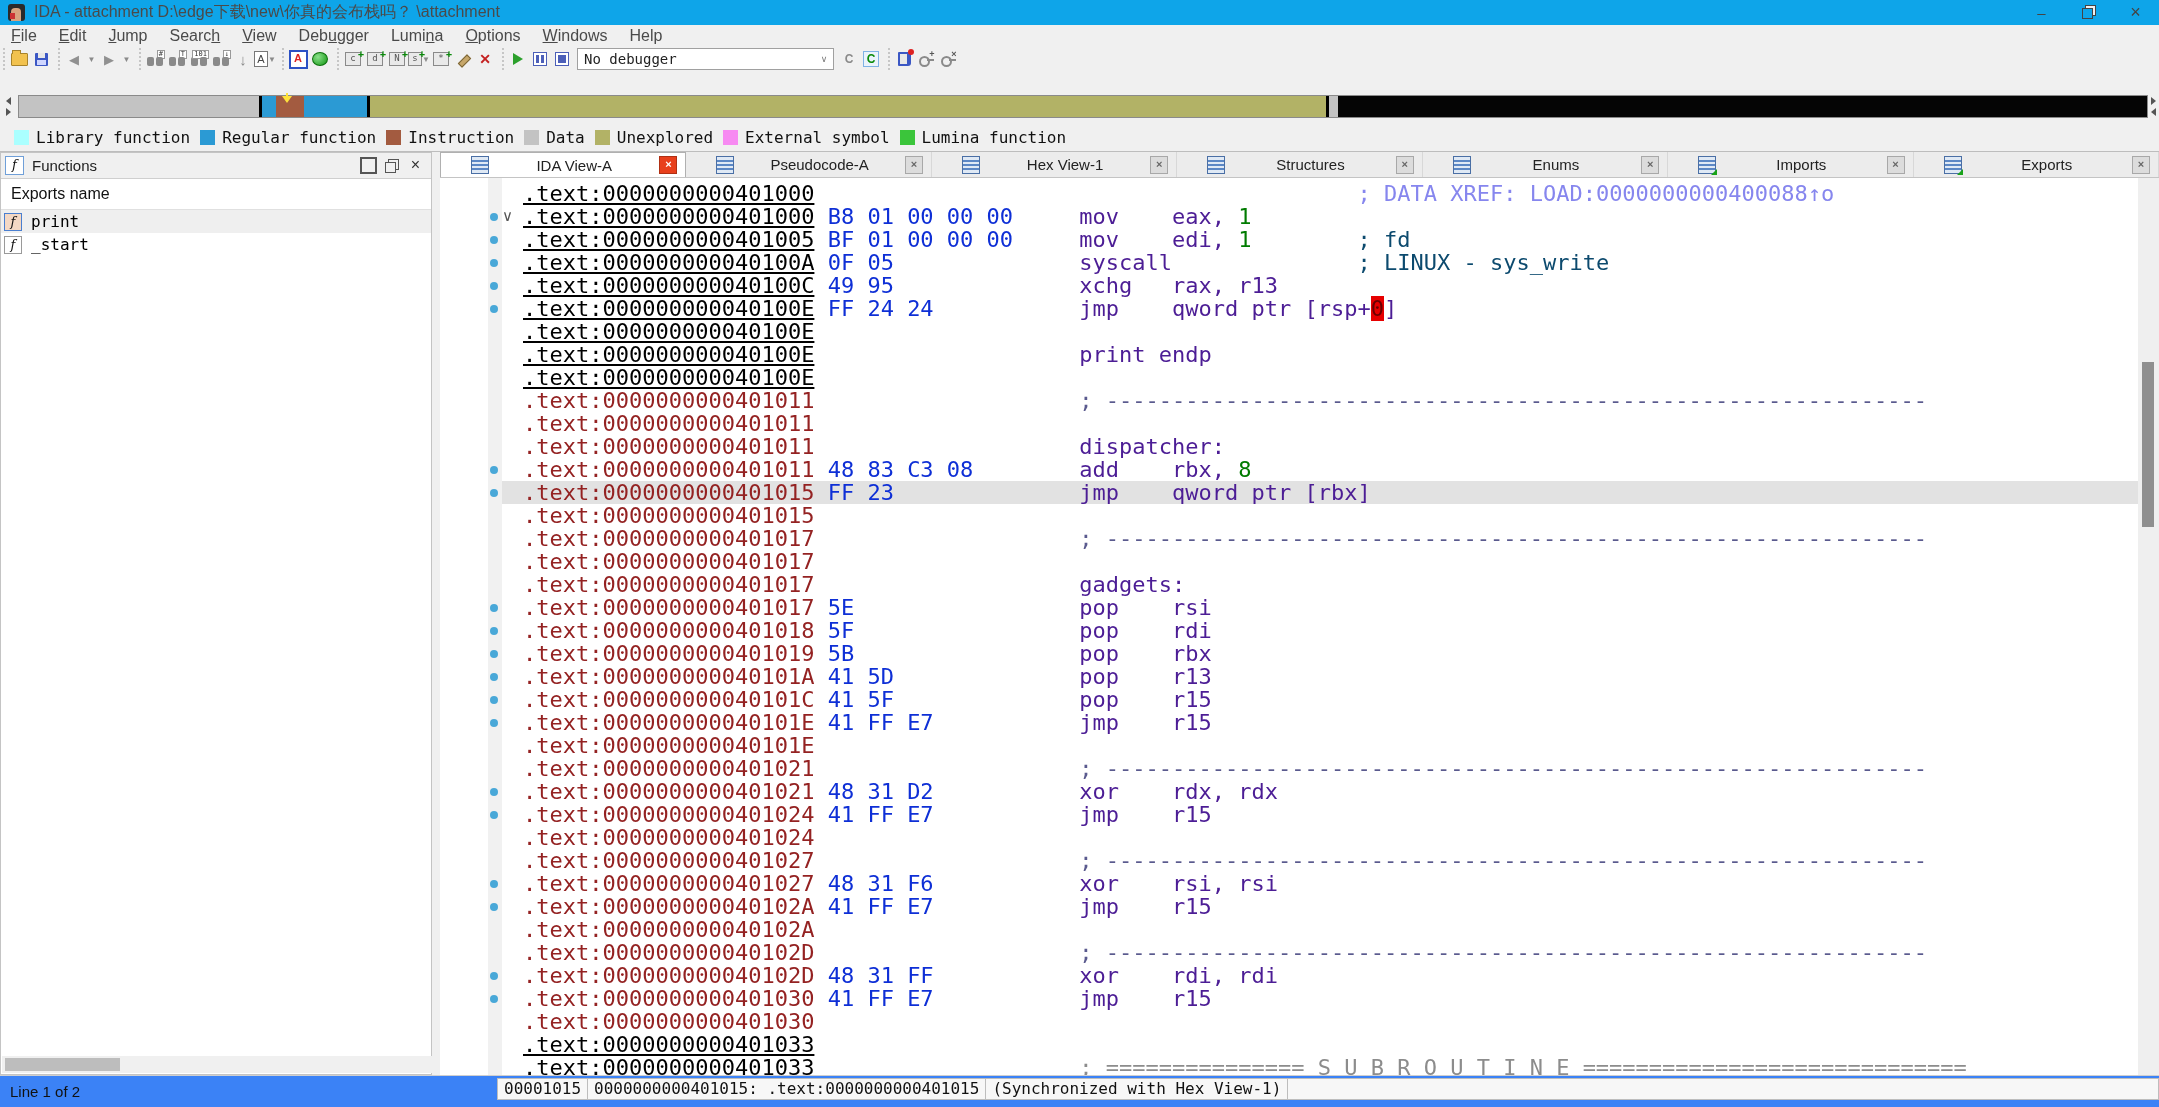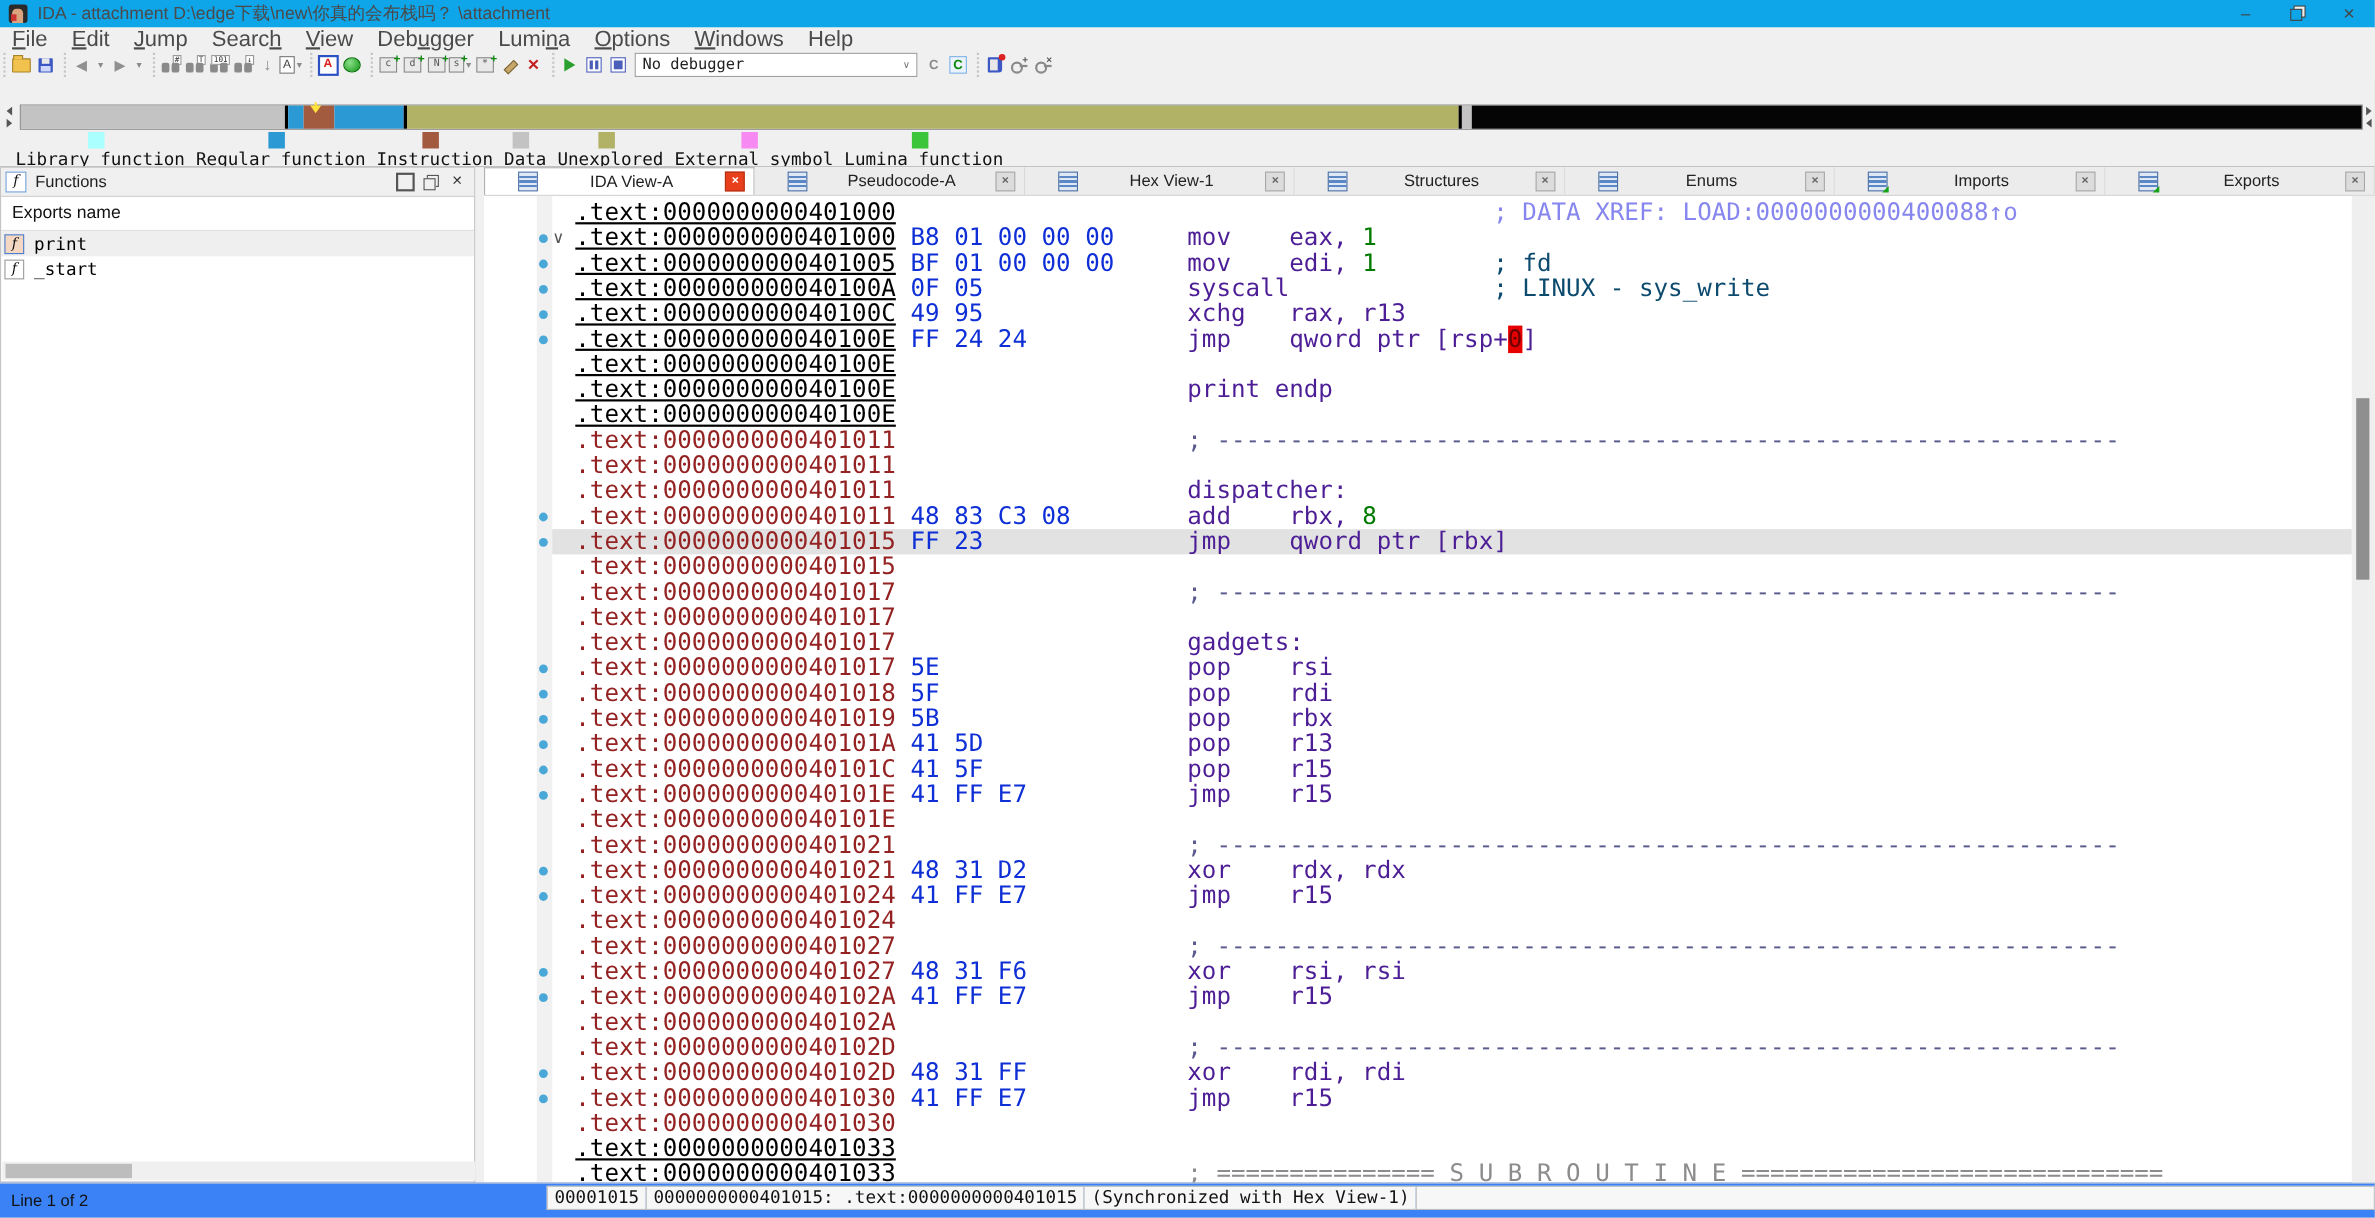--- a/index.html
+++ b/index.html
@@ -9,21 +9,21 @@
   #titlebar{position:absolute;left:0;top:0;width:2159px;height:25px;background:#0ea5e9;display:flex;align-items:center;}
   #appicon{width:17px;height:17px;margin-left:8px;border-radius:3px;position:relative;background:#2a2a2a;overflow:hidden;flex:none;}
   #appicon::before{content:"";position:absolute;left:3px;top:4px;width:10px;height:13px;background:#d9a47e;border-radius:4px 4px 0 0;}
   #appicon::after{content:"";position:absolute;left:2px;top:9px;width:5px;height:6px;background:#c33;}
   #title-text{margin-left:9px;font-size:16px;color:#4a4a4a;white-space:pre;}
   #wincontrols{margin-left:auto;display:flex;height:25px;}
   .winbtn{width:47px;height:25px;display:flex;align-items:center;justify-content:center;color:#444;font-size:15px;}
   .winbtn .rbox{width:9px;height:9px;border:1px solid #444;position:relative;top:1px;left:-1px;box-shadow:3px -3px 0 -1px #f0f0f0,3px -3px 0 0 #444;}
   
   #menubar{position:absolute;left:0;top:25px;width:2159px;height:22px;display:flex;align-items:center;background:#f0f0f0;}
-  .menu-item{padding:0 11px;font-size:20px;color:#4a4a4a;height:22px;line-height:22px;}
+  .menu-item{padding:0 11px;font-size:16px;color:#4a4a4a;height:22px;line-height:22px;}
   .menu-item u{text-decoration:underline;}
   
   #toolbar{position:absolute;left:0;top:47px;width:2159px;height:24px;display:flex;align-items:center;background:#f0f0f0;}
   .tbgroup{display:flex;align-items:center;height:22px;padding:0 3px;border-left:2px dotted #c6c6c6;margin-left:3px;}
   .tbgroup:first-child{border-left:2px dotted #c6c6c6;}
   .tbtn{width:22px;height:20px;display:flex;align-items:center;justify-content:center;position:relative;font-size:13px;color:#8a8a8a;}
   .tbtn.narrow{width:13px;}
   .g{color:#909090;font-size:13px;}
   .sm{font-size:8px;color:#8a8a8a;}
   .folder{width:15px;height:11px;background:#f2c24e;border:1px solid #a8832a;border-radius:1px;position:relative;}
@@ -67,21 +67,21 @@
   #nav-handle{position:absolute;left:2px;top:24px;width:12px;height:23px;display:flex;flex-direction:column;justify-content:center;gap:3px;align-items:center;}
   .tri-l{width:0;height:0;border-right:5px solid #555;border-top:4px solid transparent;border-bottom:4px solid transparent;}
   .tri-r{width:0;height:0;border-left:5px solid #555;border-top:4px solid transparent;border-bottom:4px solid transparent;}
   #navband{position:absolute;left:18px;top:24px;width:2130px;height:23px;display:flex;border:1px solid #8a8a8a;box-sizing:border-box;}
   .navseg{height:100%;flex:none;}
   #navmarker{position:absolute;top:0;width:0;height:0;border-top:7px solid #ffe23c;border-left:5px solid transparent;border-right:5px solid transparent;}
   #navmarker::before{content:"";position:absolute;left:-1px;top:-10px;width:2px;height:4px;background:#ffe23c;}
   #nav-arrows-r{position:absolute;right:1px;top:24px;width:10px;height:23px;display:flex;flex-direction:column;justify-content:center;gap:3px;align-items:center;}
   
   #legend{position:absolute;left:14px;top:126px;height:22px;display:flex;align-items:center;gap:0;}
-  .leg-item{display:flex;align-items:center;margin-right:10px;flex-direction:column;}
+  .leg-item{display:flex;align-items:center;margin-right:10px;}
   .leg-swatch{width:15px;height:15px;margin-right:7px;flex:none;}
   .leg-label{font-family:"DejaVu Sans Mono",monospace;font-size:16px;color:#111;white-space:pre;}
   
   #mainline{position:absolute;left:0;top:151px;width:2159px;height:1px;background:#bdbdbd;}
   
   #functions-panel{position:absolute;left:0;top:152px;width:432px;height:923px;background:#fff;border:1px solid #c4c4c4;box-sizing:border-box;}
   #fp-title{height:25px;background:#f0f0f0;border-bottom:1px solid #cfcfcf;display:flex;align-items:center;}
   .fico{width:17px;height:17px;border:1px solid #6f9fd8;background:#fff;color:#111;font-family:"DejaVu Serif",serif;font-style:italic;font-size:13px;line-height:15px;text-align:center;flex:none;}
   #fp-title .fico{margin-left:4px;}
   #fp-title-text{margin-left:8px;font-size:15px;color:#222;}

